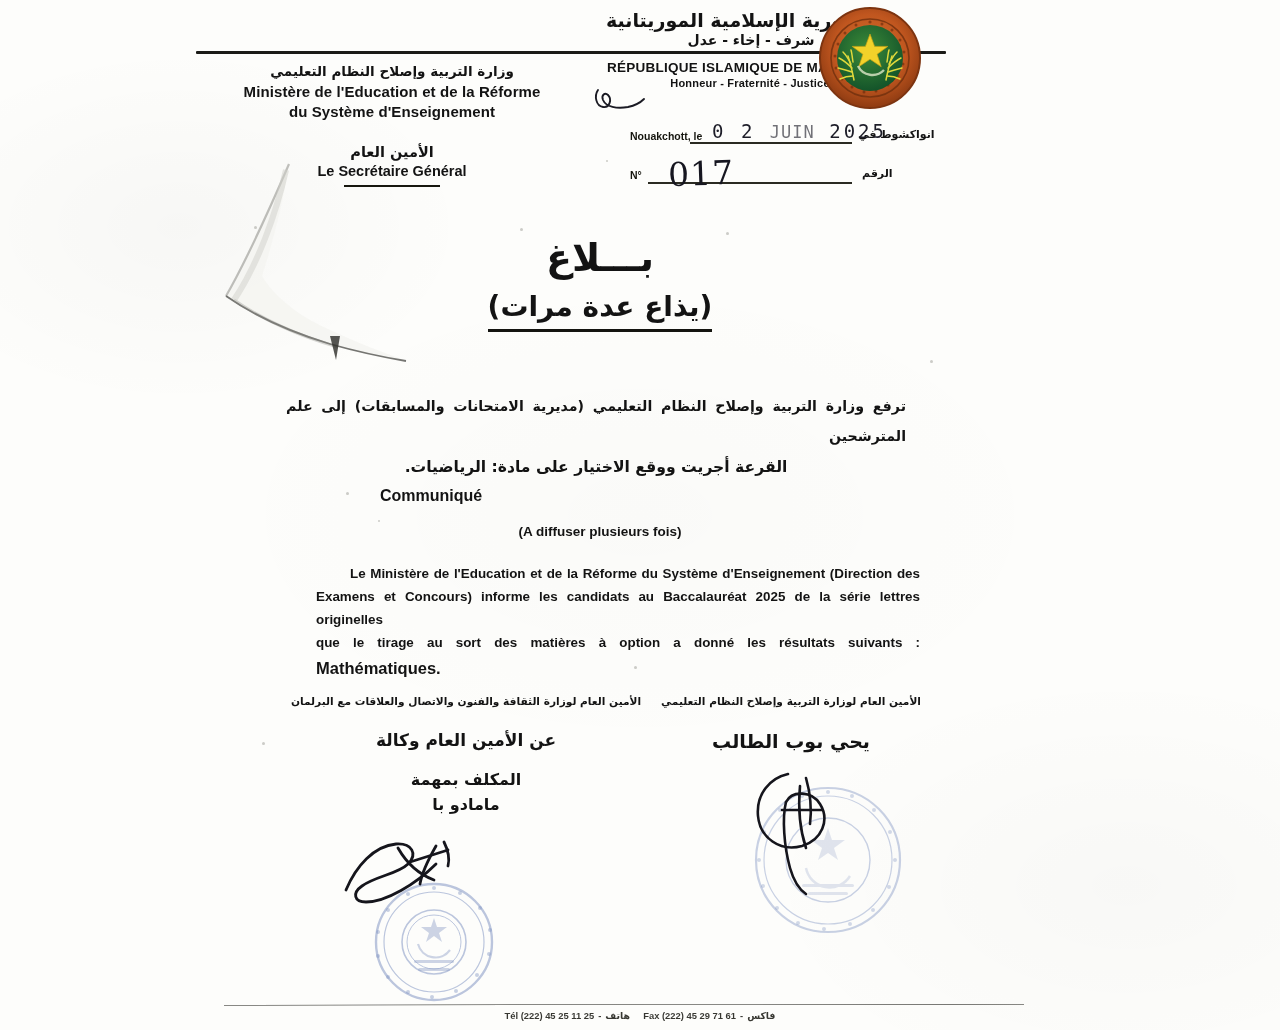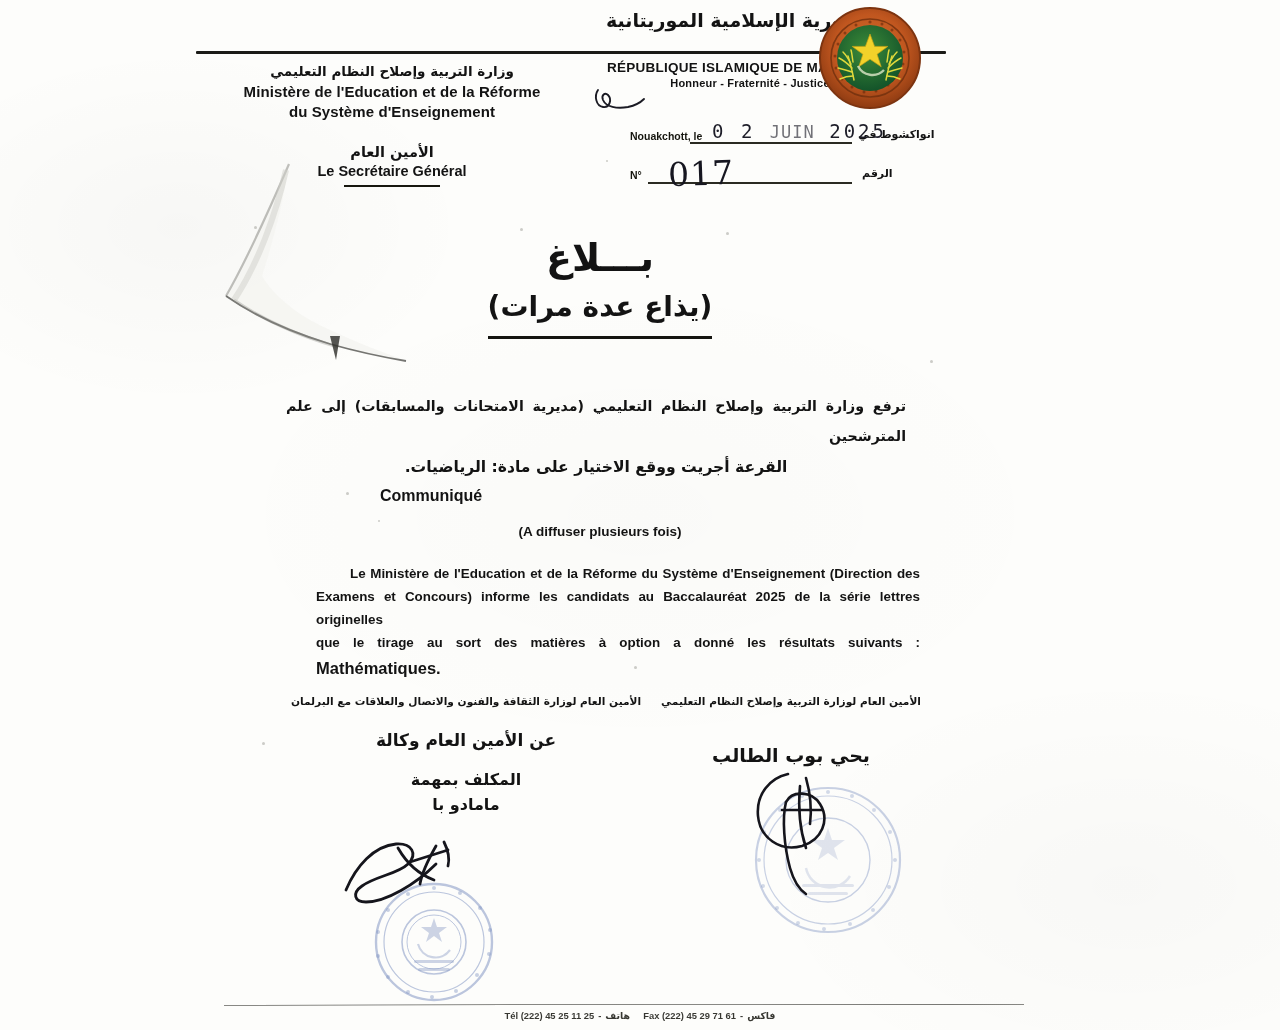--- a/index.html
+++ b/index.html
@@ -125,21 +125,21 @@
   .ttl-ar {
     left: 380px; top: 236px; width: 440px; text-align: center;
     font-size: 38px; font-weight: 700; letter-spacing: 1px;
   }
   .subttl-ar {
     left: 380px; top: 290px; width: 440px; text-align: center;
     font-size: 28px; font-weight: 700;
   }
   .subttl-ar span {
     border-bottom: 3px solid #141410;
-    padding-bottom: 13px;
+    padding-bottom: 6px;
   }
 
   
   .body-ar {
     left: 286px; top: 392px; width: 620px;
     font-size: 14.2px; font-weight: 700; line-height: 2.08;
     text-align: justify; text-align-last: center;
   }
   .body-ar .l1 { text-align: justify; text-align-last: justify; }
   .body-ar .l2 { text-align: justify; text-align-last: justify; }
@@ -165,21 +165,21 @@
     margin-top: 2px; font-size: 16.5px; font-weight: 700; text-align: left;
   }
 
   
   .sig-r { left: 650px; top: 694px; width: 282px; text-align: center; }
   .sig-l { left: 286px; top: 694px; width: 360px; text-align: center; }
   .sig-title {
     font-size: 10.6px; font-weight: 700; line-height: 1.35;
   }
   .sig-name {
-    font-size: 19px; font-weight: 700; margin-top: 36px;
+    font-size: 19px; font-weight: 700; margin-top: 22px;
   }
   .sig-line2 { font-size: 17px; font-weight: 700; margin-top: 22px; }
   .sig-line3 { font-size: 16px; font-weight: 700; margin-top: 20px; }
   .sig-line4 { font-size: 16px; font-weight: 700; margin-top: 6px; }
 
   
   .stamp-l { left: 344px; top: 880px; width: 180px; height: 125px; }
   .stamp-r { left: 742px; top: 772px; width: 182px; height: 172px; }
   .ink-l   { left: 340px; top: 836px; width: 130px; height: 80px; }
   .ink-r   { left: 748px; top: 768px; width: 110px; height: 130px; }
@@ -207,20 +207,21 @@
   <div class="speck" style="left:378px;top:520px;width:2px;height:2px;"></div>
   <div class="speck" style="left:634px;top:666px;width:3px;height:3px;"></div>
   <div class="speck" style="left:930px;top:360px;width:3px;height:3px;"></div>
   <div class="speck" style="left:262px;top:742px;width:3px;height:3px;"></div>
   <div class="speck" style="left:606px;top:160px;width:2px;height:2px;"></div>
 
   <div class="hdr-rule"></div>
 
   <div class="abs rep-ar ar">
     <div>الجمهورية الإسلامية الموريتانية</div>
+    <div class="l2">شرف - إخاء - عدل</div>
   </div>
 
   <div class="abs rep-fr">
     <div class="t1">RÉPUBLIQUE ISLAMIQUE DE MAURITANIE</div>
     <div class="t2">Honneur - Fraternité - Justice</div>
   </div>
 
   <svg class="abs paraphe" viewBox="0 0 60 26">
     <path d="M8 4 C4 10, 6 20, 13 21 C20 22, 22 13, 18 9 C15 6, 11 9, 13 14 C16 21, 27 23, 38 21 C45 19.5, 50 17, 54 13" fill="none" stroke="#1b1b24" stroke-width="1.9" stroke-linecap="round"></path>
   </svg>

